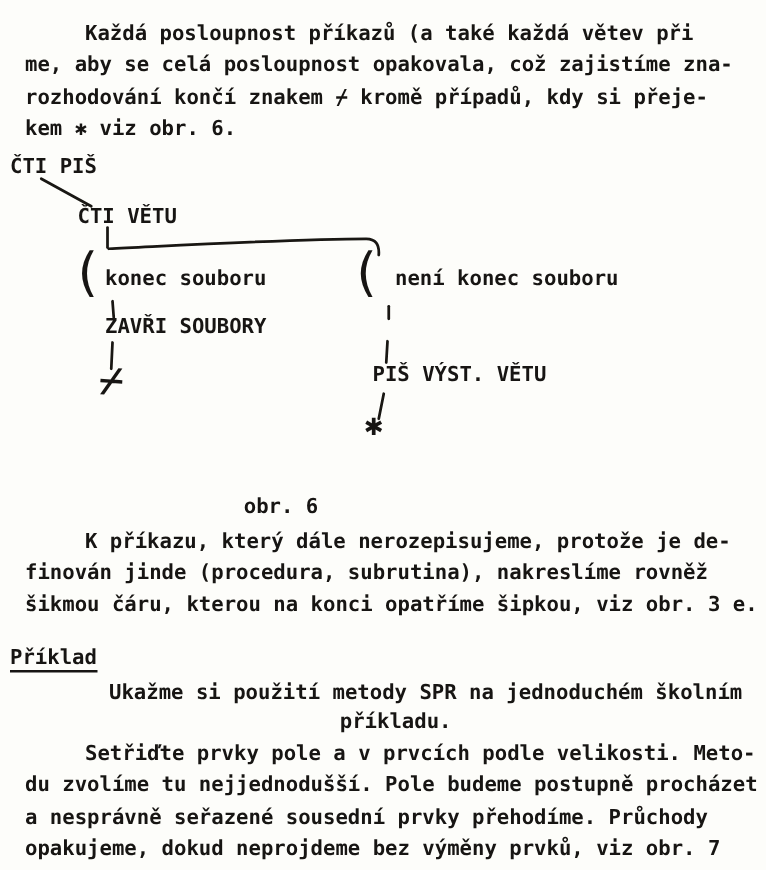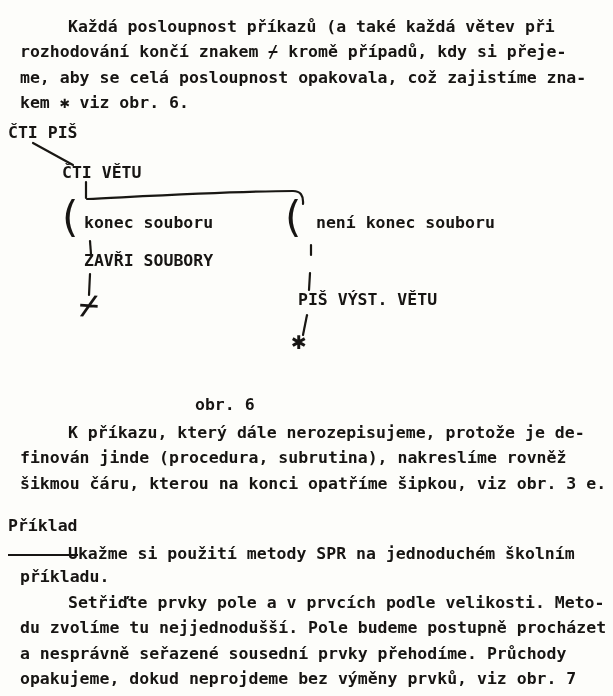--- a/index.html
+++ b/index.html
@@ -10,53 +10,53 @@
     background:#fdfdfa;
     overflow:hidden;
     font-family:"DejaVu Sans Mono","DejaVu Sans",monospace;
     font-weight:bold;
     color:#171513;
     font-size:16.5px;
   }
   .para{position:absolute;left:20px;right:0;}
   .line{white-space:pre;line-height:25.4px;}
   .line.indent{padding-left:48px;}
-  .para.tight .line{line-height:23px;}
+  .para.tight .line{line-height:23px;text-align:center;}
   .fc-label{position:absolute;white-space:pre;line-height:18px;text-align:right;}
   .fc-caption{position:absolute;white-space:pre;margin-top:28px;}
   .paren{
     position:absolute;
     font-family:"DejaVu Sans",sans-serif;
     font-size:42px;font-weight:400;line-height:1;
     color:#171513;
   }
   .sym{
     position:absolute;
     font-family:"DejaVu Sans",sans-serif;
     color:#171513;line-height:1;
   }
   .sym.end-mark{font-size:30px;font-weight:bold;transform:rotate(4deg);}
   .sym.repeat-mark{font-size:19px;font-weight:bold;}
   .heading{
     position:absolute;left:8px;
     border-bottom:2px solid #171513;
-    padding-bottom:19px;
+    padding-bottom:1px;
     white-space:pre;
   }
   svg.fc-lines{position:absolute;left:0;top:118px;}
 </style>
 </head>
 <body>
 
 <div class="page">
 
   <div class="para" style="top:14px">
     <div class="line indent">Každá posloupnost příkazů (a také každá větev při</div>
+    <div class="line">me, aby se celá posloupnost opakovala, což zajistíme zna-</div>
     <div class="line">rozhodování končí znakem ⌿ kromě případů, kdy si přeje-</div>
-    <div class="line">me, aby se celá posloupnost opakovala, což zajistíme zna-</div>
     <div class="line">kem ✱ viz obr. 6.</div>
   </div>
 
   <svg class="fc-lines" width="613" height="240" viewBox="0 0 613 240" fill="none" stroke="#191713" stroke-width="2.2" stroke-linecap="round">
     <path d="M33,25 L73,47"></path>
     <path d="M86,64 L86,80"></path>
     <path d="M87,81 C150,78 240,73 293,73 Q304,73 303,86"></path>
     <path d="M90,123 L91,136"></path>
     <path d="M90,156 L89,177"></path>
     <path d="M311,127 L311,137"></path>

